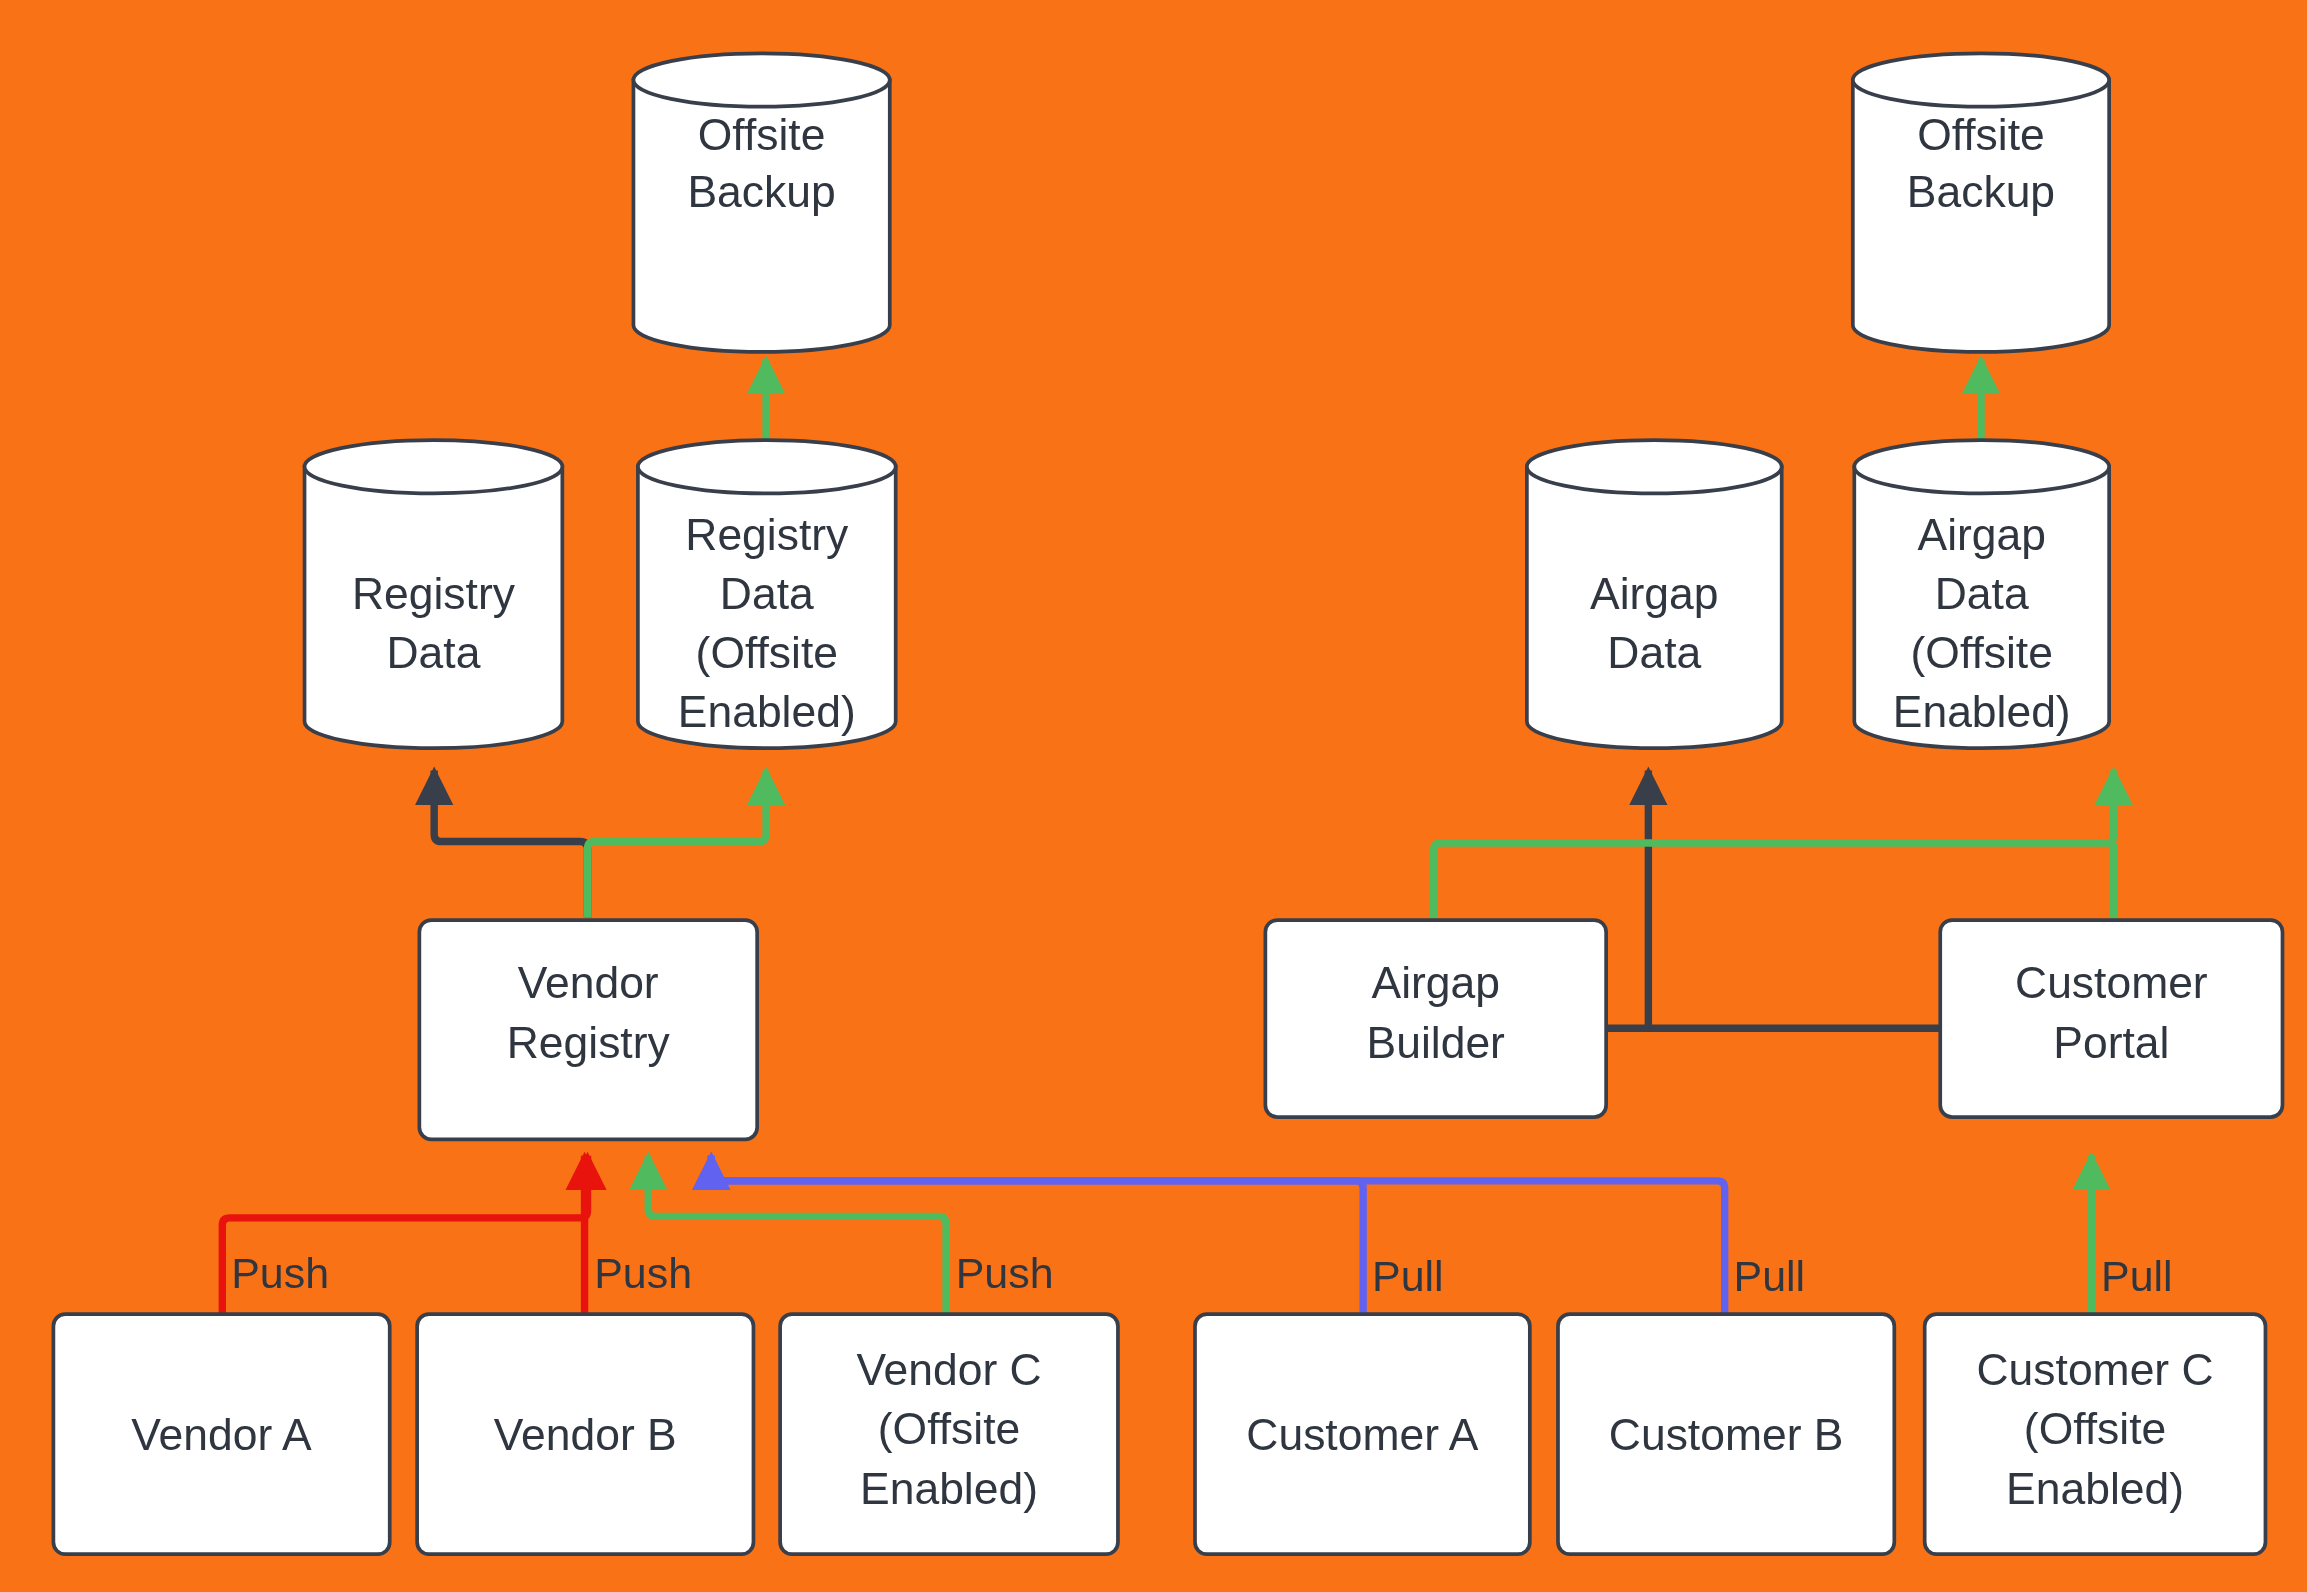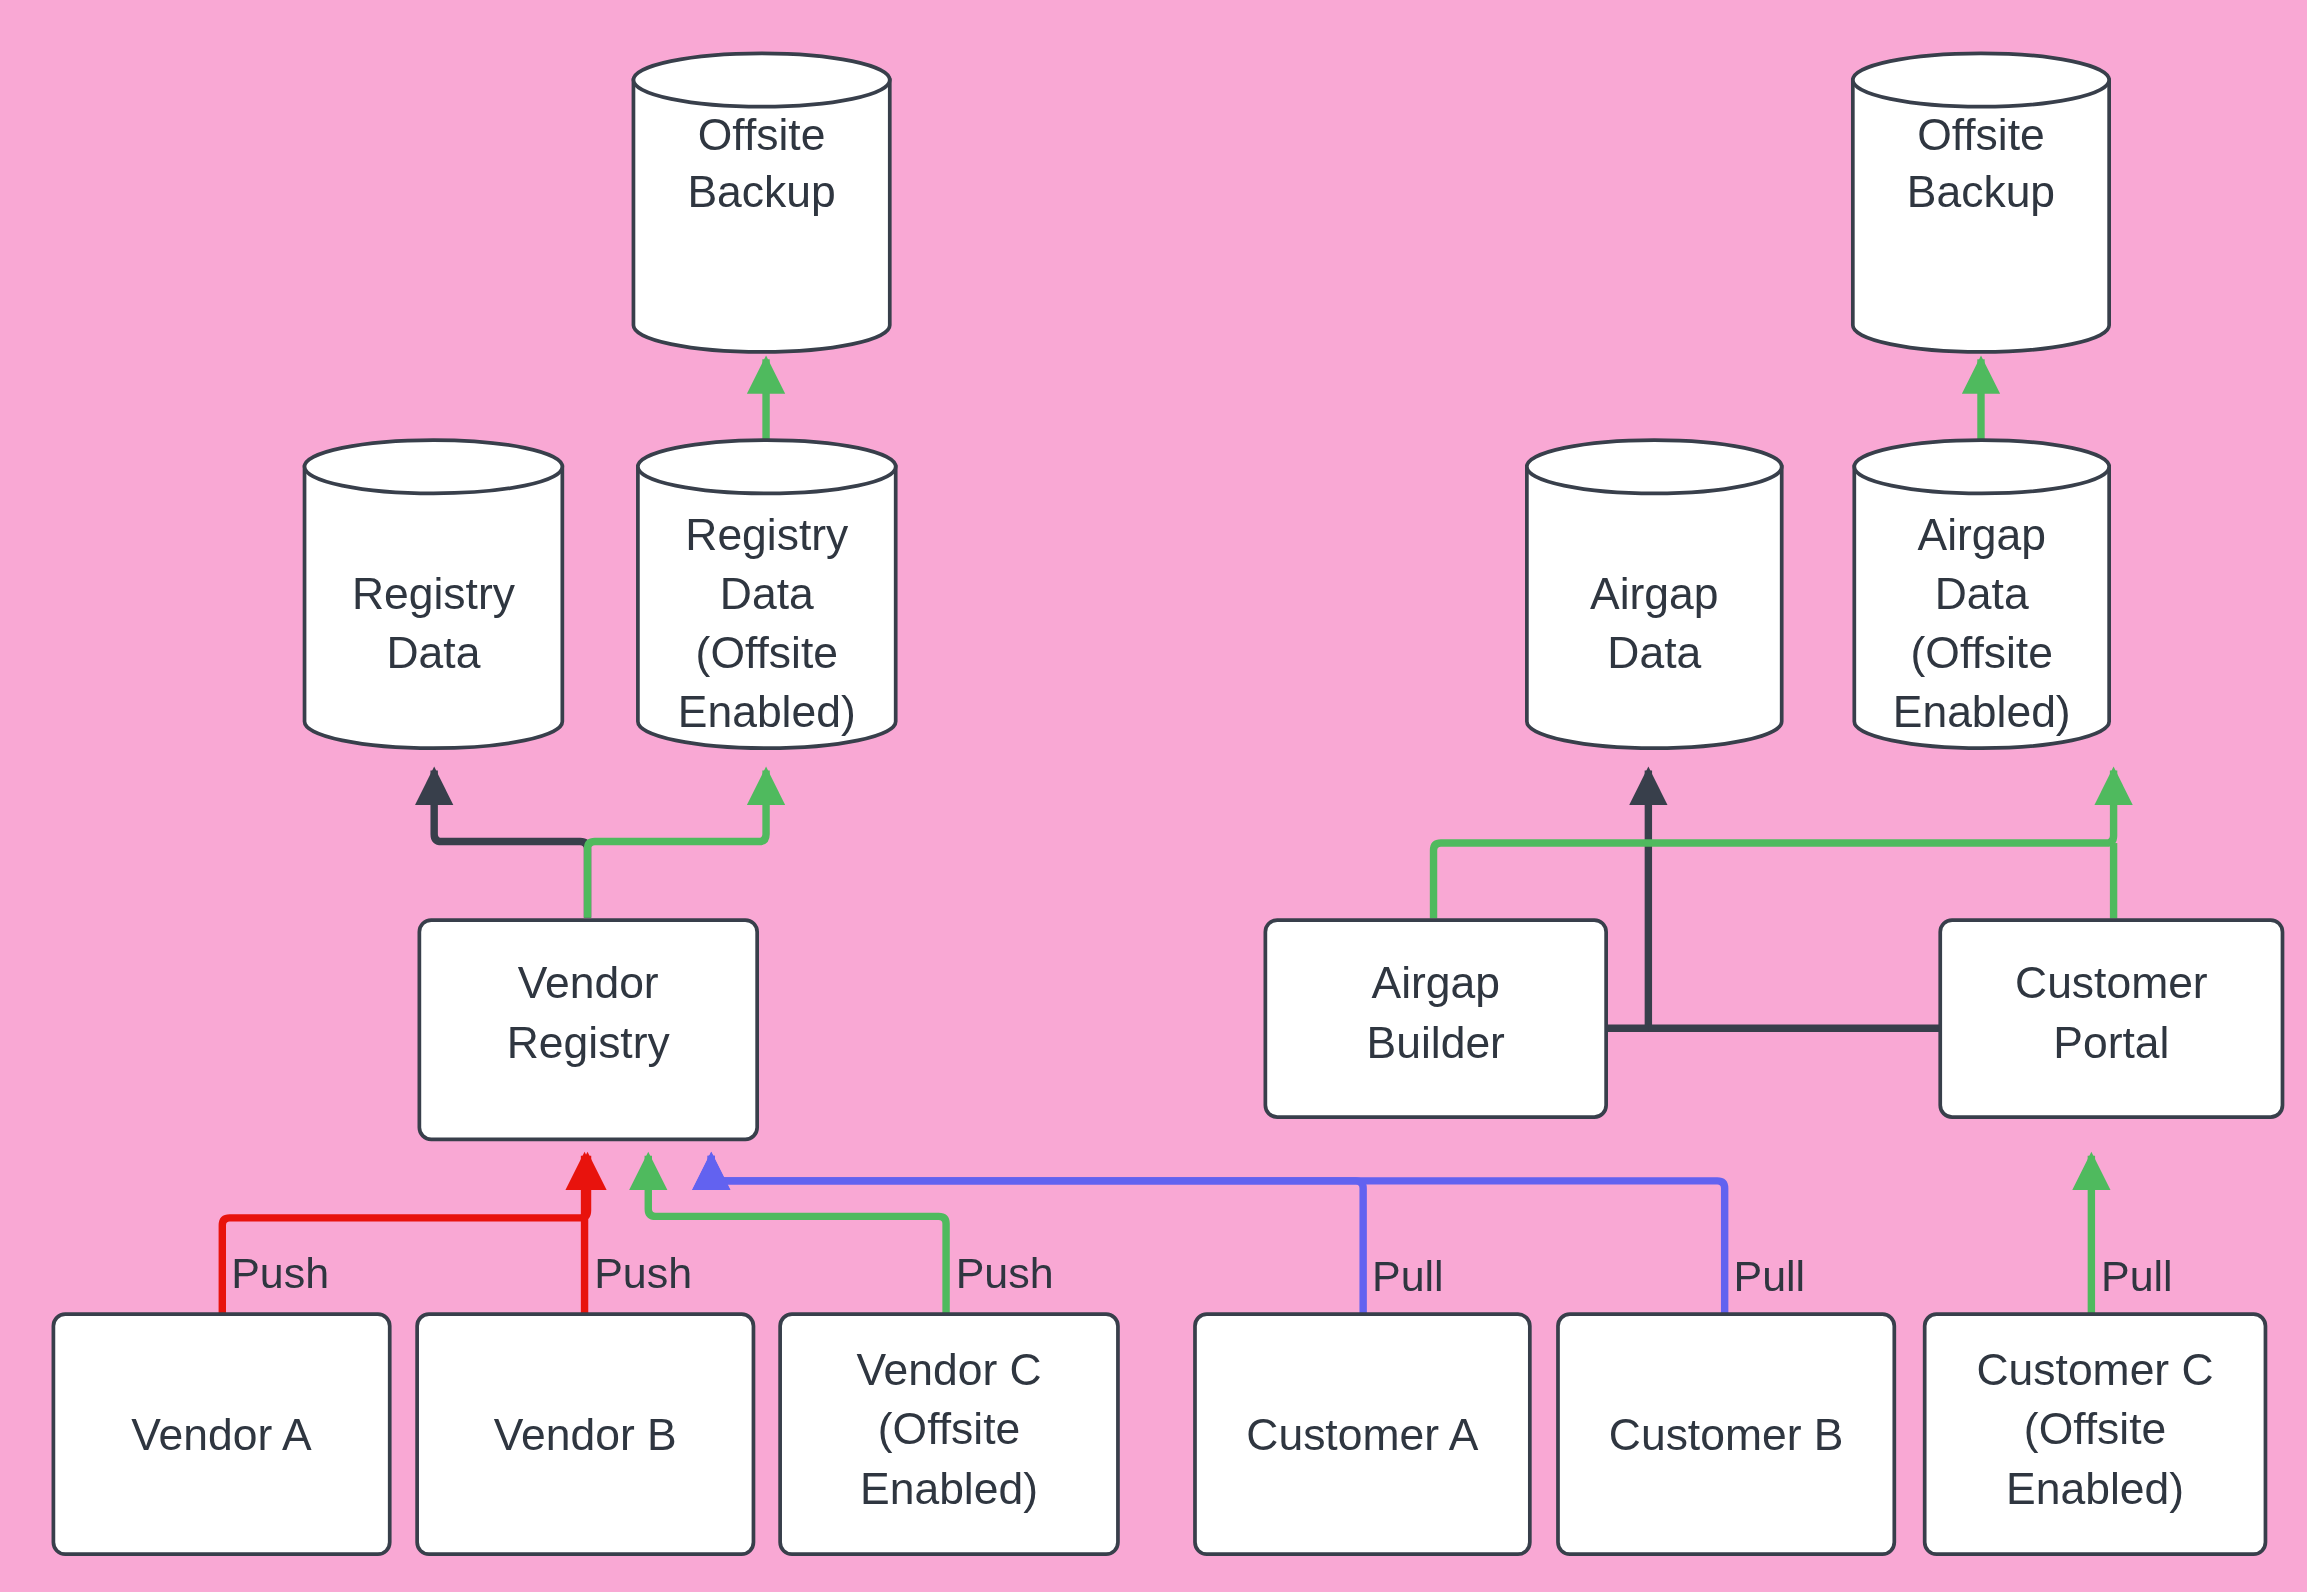--- a/index.html
+++ b/index.html
@@ -10,21 +10,21 @@
   body {
     width: 2307px;
     height: 1592px;
     font-family: "Liberation Sans", sans-serif;
     overflow: hidden;
   }
   #diagram-root {
     position: relative;
     width: 2307px;
     height: 1592px;
-    background: #f9a8d4;
+    background: #f97316;
   }
   svg#diagram-svg {
     display: block;
     width: 2307px;
     height: 1592px;
   }
   .node-shape {
     fill: #ffffff;
     stroke: #383F4B;
     stroke-width: 5;

